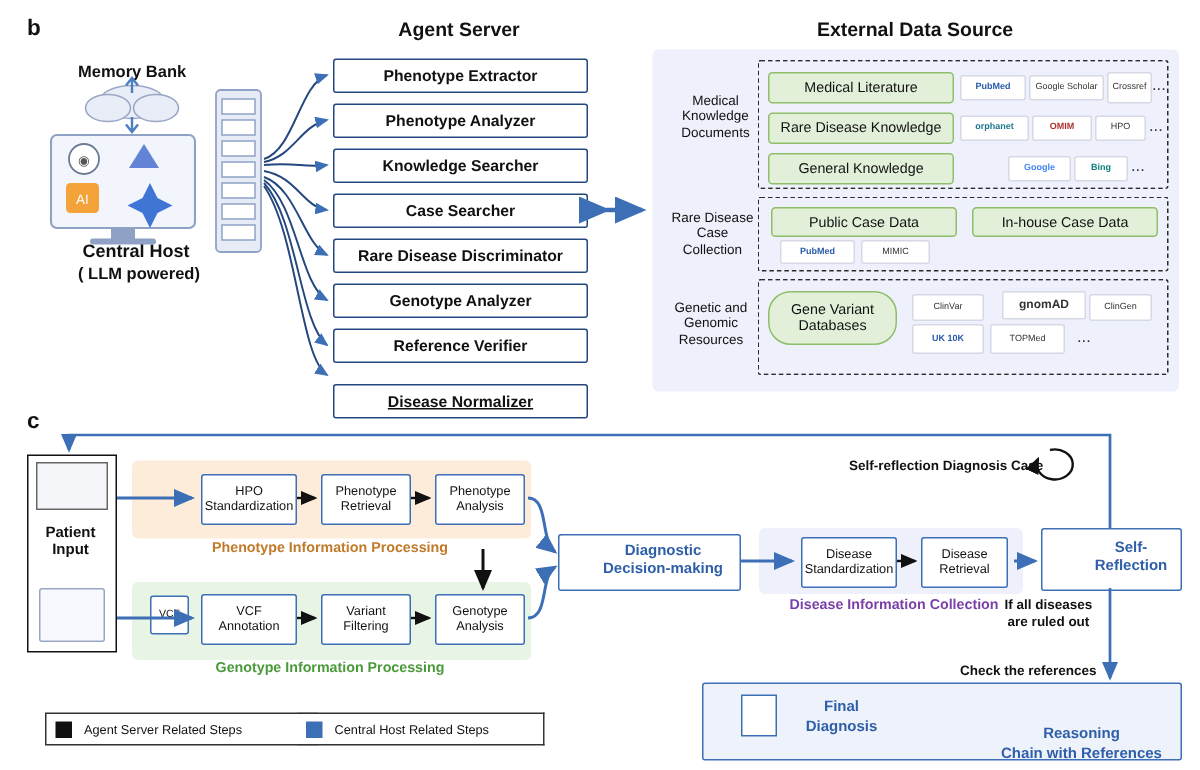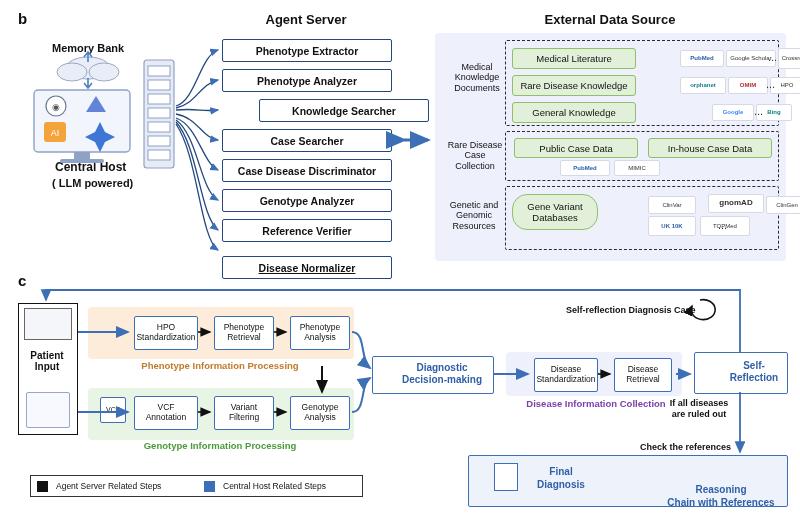--- a/index.html
+++ b/index.html
@@ -7,21 +7,21 @@
   .panel-letter{position:absolute;font-weight:bold;font-size:15px;color:#111;}
   .sec-title{position:absolute;font-weight:bold;font-size:13px;color:#111;text-align:center;}
   .agent-box{position:absolute;left:222px;width:168px;height:21px;border:1.2px solid #23477e;background:#fff;border-radius:2px;
              display:flex;align-items:center;justify-content:center;font-size:10.5px;font-weight:bold;color:#111;}
   .label-small{position:absolute;font-size:9px;color:#111;text-align:center;line-height:1.15;}
   .ext-panel{position:absolute;left:435px;top:33px;width:351px;height:228px;background:#eef0fb;border-radius:4px;}
   .dash-group{position:absolute;border:1.3px dashed #2b2b2b;border-radius:2px;}
   .green-box{position:absolute;background:#e2f0d9;border:1px solid #8fbf6a;border-radius:3px;
              display:flex;align-items:center;justify-content:center;font-size:9.5px;color:#111;text-align:center;}
   .logo-chip{position:absolute;background:#fff;border:1px solid #d5d9e6;border-radius:2px;font-size:6px;color:#333;
-             display:flex;align-items:center;justify-content:center;overflow:hidden;text-align:center;line-height:1.05;margin-left:40px;}
+             display:flex;align-items:center;justify-content:center;overflow:hidden;text-align:center;line-height:1.05;}
   .dots{position:absolute;font-size:11px;color:#333;}
   .flowbox{position:absolute;border:1.2px solid #3c6fb5;background:#fff;border-radius:2px;font-size:8.5px;color:#111;
            text-align:center;display:flex;align-items:center;justify-content:center;line-height:1.15;}
   .tintbox{position:absolute;border-radius:4px;}
   .cap{position:absolute;font-size:9.5px;font-weight:bold;text-align:center;}
   .legend-box{position:absolute;border:1.2px solid #333;background:#fff;display:flex;align-items:center;gap:8px;padding:0 6px;}
   .sw{width:11px;height:11px;display:inline-block;}
   .lg-txt{font-size:8.5px;color:#111;}
   svg.ov{position:absolute;left:0;top:0;width:800px;height:513px;pointer-events:none;}
   .txt{font-size:9px;color:#111;position:absolute;}
@@ -35,23 +35,23 @@
 <div class="sec-title" style="left:222px;top:12px;width:168px;">Agent Server</div>
 <div class="sec-title" style="left:500px;top:12px;width:220px;">External Data Source</div>
 
 <div class="txt" style="left:52px;top:42px;font-size:11px;font-weight:bold;">Memory Bank</div>
 
 <div class="txt" style="left:55px;top:160px;font-size:12px;font-weight:bold;">Central Host</div>
 <div class="txt" style="left:52px;top:177px;font-size:11px;font-weight:bold;">( LLM powered)</div>
 
 <div class="agent-box" style="top:39px;">Phenotype Extractor</div>
 <div class="agent-box" style="top:69px;">Phenotype Analyzer</div>
-<div class="agent-box" style="top:99px;margin-left:37px;">Knowledge Searcher</div>
+<div class="agent-box" style="top:99px;">Knowledge Searcher</div>
 <div class="agent-box" style="top:129px;">Case Searcher</div>
-<div class="agent-box" style="top:159px;">Case Disease Discriminator</div>
+<div class="agent-box" style="top:159px;">Rare Disease Discriminator</div>
 <div class="agent-box" style="top:189px;">Genotype Analyzer</div>
 <div class="agent-box" style="top:219px;">Reference Verifier</div>
 <div class="agent-box" style="top:256px;text-decoration:underline;">Disease Normalizer</div>
 
 <div class="ext-panel"></div>
 
 <div class="dash-group" style="left:505px;top:40px;width:272px;height:84px;"></div>
 <div class="label-small" style="left:448px;top:62px;width:58px;">Medical<br>Knowledge<br>Documents</div>
 <div class="green-box" style="left:512px;top:48px;width:122px;height:19px;">Medical Literature</div>
 <div class="green-box" style="left:512px;top:75px;width:122px;height:19px;">Rare Disease Knowledge</div>

